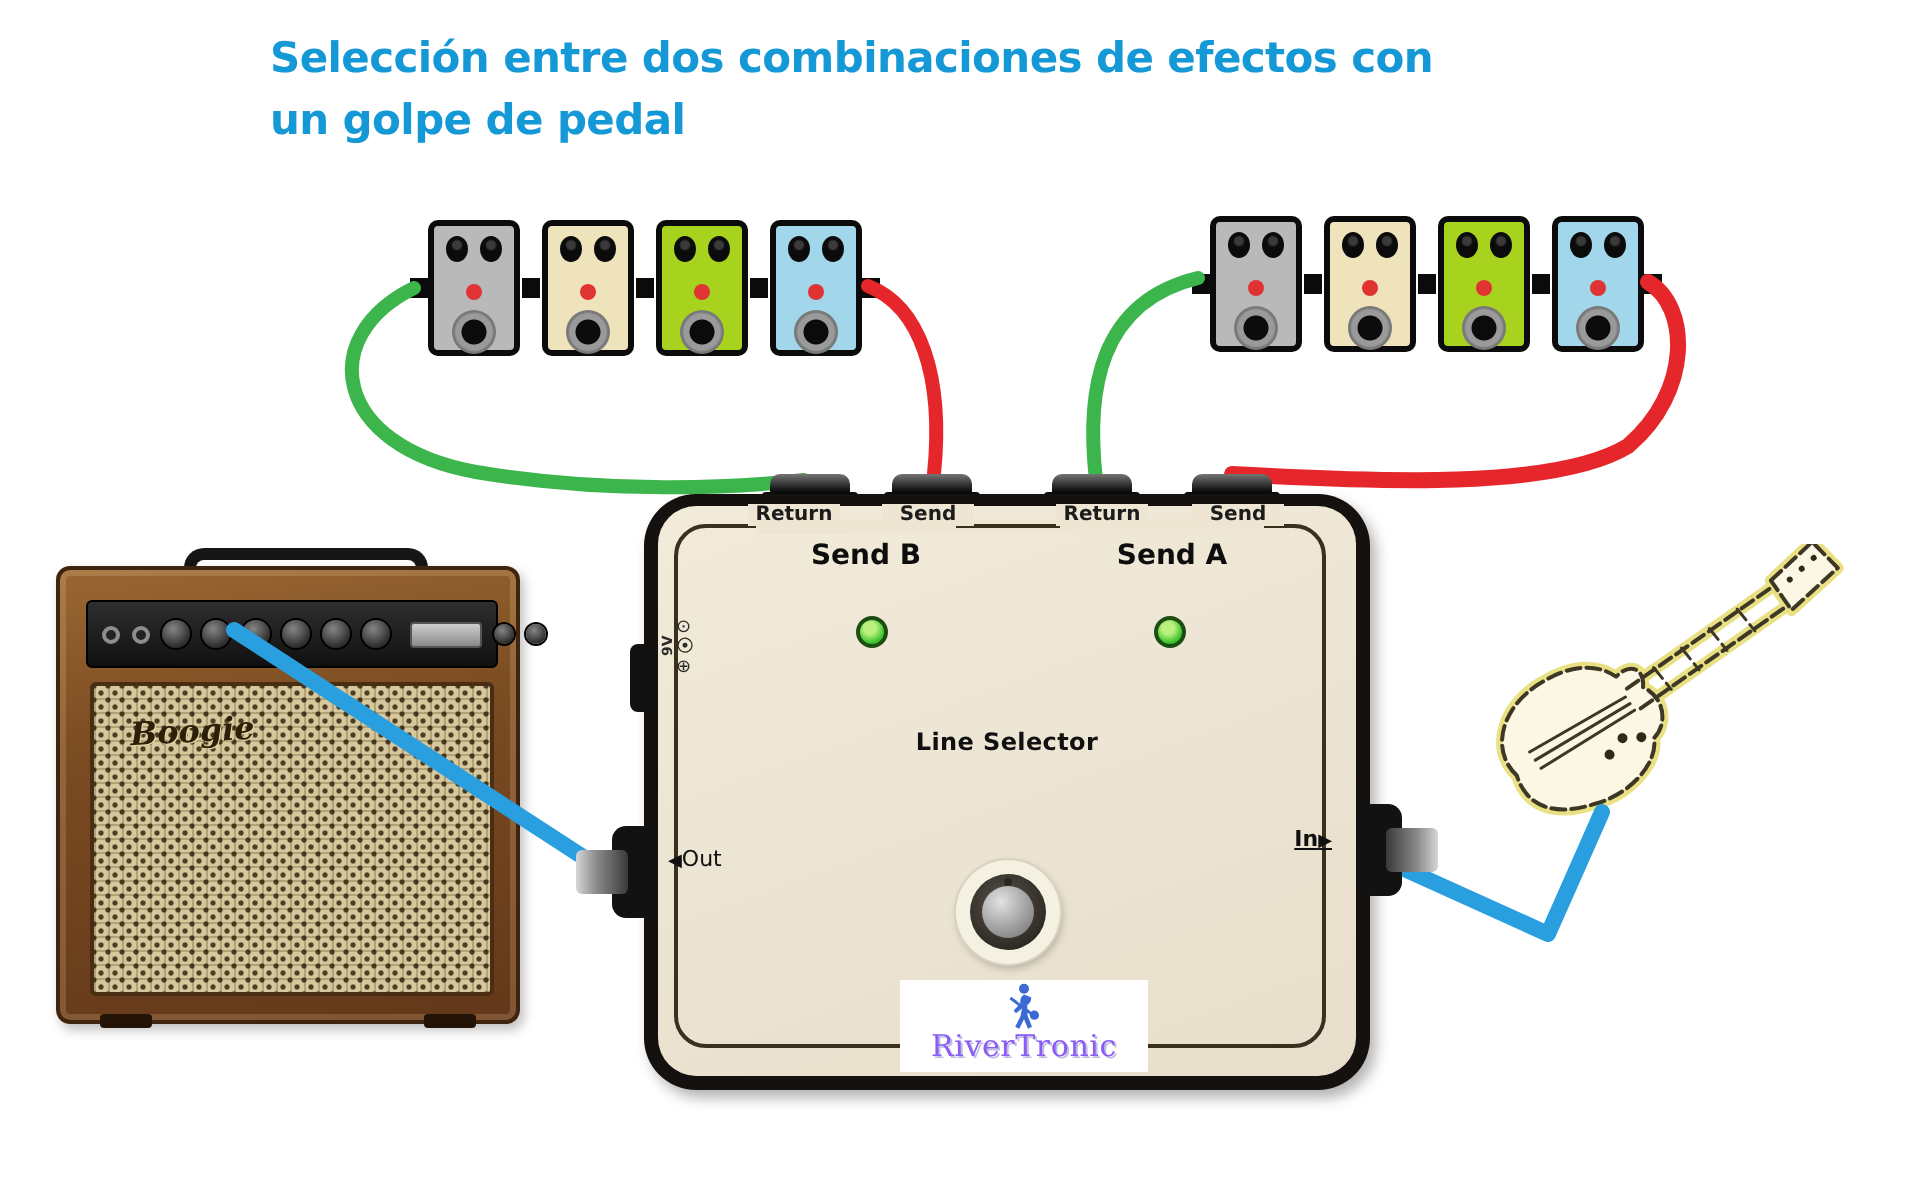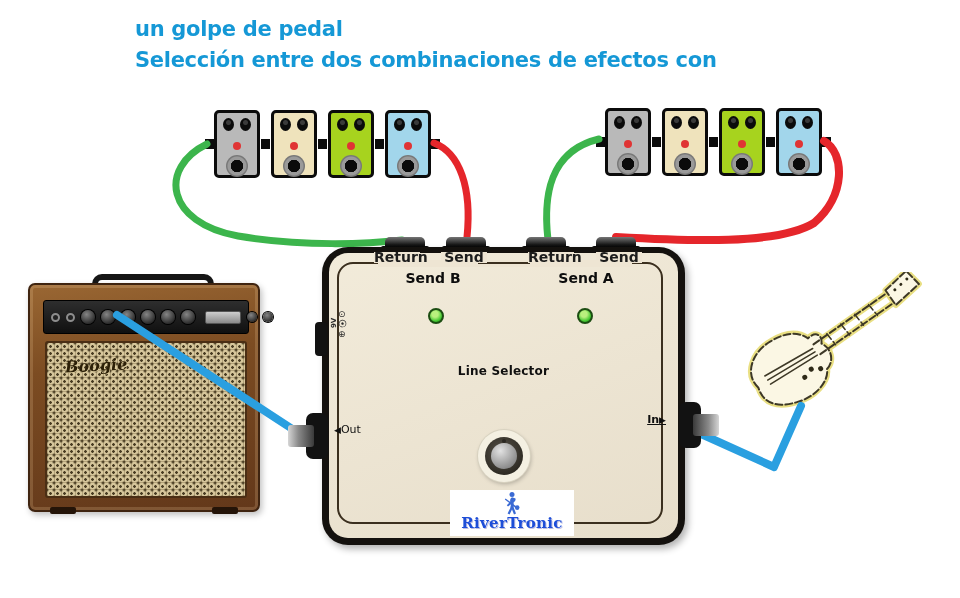--- a/index.html
+++ b/index.html
@@ -71,21 +71,21 @@
   .line-selector { position:absolute; left:322px; top:247px; width:363px; height:298px; z-index:6; }
   .ls-frame { position:absolute; inset:0; background:#14110e; border-radius:26px;
               box-shadow:3px 4px 7px rgba(0,0,0,0.3); }
   .ls-face { position:absolute; left:7px; right:7px; top:6px; bottom:7px; border-radius:19px;
              background:linear-gradient(160deg,#f2ebda,#e7decb); }
   .ls-keyline { position:absolute; left:8px; top:9px; width:326px; height:262px;
                 border:2px solid #3b2f1e; border-radius:16px; }
   .ls-topcover { position:absolute; left:49px; top:7px; width:254px; height:7px; background:#eee5d3; }
   .ls-midseg { position:absolute; left:149px; top:9px; width:52px; height:2px; background:#3b2f1e; }
   .jack-label { position:absolute; top:-1px; width:46px; margin-left:-23px; text-align:center;
-                font-size:14px; font-weight:bold; color:#1c1c1c; background:#eee5d3; line-height:11px; }
+                font-size:10px; font-weight:bold; color:#1c1c1c; background:#eee5d3; line-height:11px; }
   .line-label { position:absolute; top:17px; width:80px; margin-left:-40px; text-align:center;
                 font-size:14px; font-weight:bold; color:#0d0d0d; }
   .ls-led { position:absolute; top:55px; width:16px; height:16px; border-radius:50%;
             border:2px solid #1c4d12;
             background:radial-gradient(circle at 42% 35%, #b9f07e 0 3px, #3fc52e 7px, #1f7d1c 12px); }
   .ls-title { position:absolute; left:0; right:0; top:111px; text-align:center;
               font-size:12px; font-weight:bold; color:#101010; letter-spacing:0.2px; }
   .ls-out { position:absolute; left:5px; top:170px; font-size:11px; font-weight:normal; color:#101010; }
   .ls-in  { position:absolute; right:12px; top:160px; font-size:11px; font-weight:bold; color:#101010;text-decoration:underline; }
   .tri { font-size:9px; }
@@ -94,21 +94,21 @@
   .ls-power .syms { display:flex; flex-direction:column; font-size:9px; line-height:10px; color:#2a2a2a; }
   .footswitch { position:absolute; left:149px; top:177px; width:52px; height:52px; border-radius:50%;
                 background:#f4f0e2; box-shadow:0 0 0 1px #d8d2c0, 1px 2px 4px rgba(0,0,0,0.25); }
   .fs-mid { position:absolute; left:7px; top:7px; width:38px; height:38px; border-radius:50%;
             background:radial-gradient(circle at 45% 40%, #5a554b, #2c2922 75%); }
   .fs-cap { position:absolute; left:13px; top:13px; width:26px; height:26px; border-radius:50%;
             background:radial-gradient(circle at 36% 30%, #e2e2e2, #9b9b9b 60%, #6d6d6d 100%); }
   .fs-dot { position:absolute; left:24px; top:9px; width:4px; height:4px; border-radius:50%; background:#2a2722; }
   .brand { position:absolute; left:121px; top:237px; width:124px; height:46px; background:#fff;
            text-align:center; }
-  .brand-text { font-family:"DejaVu Serif", serif; font-weight:bold; font-size:15px; color:#1d4ed8;
+  .brand-text { font-family:"DejaVu Serif", serif; font-weight:normal; font-size:15px; color:#8b5cf6;
                 line-height:16px; text-shadow:1px 1px 0 rgba(70,70,170,0.35); letter-spacing:0.3px; }
   .brand svg { display:block; margin:1px auto 0; }
 
   
   .top-jack { position:absolute; top:-10px; width:48px; height:17px; margin-left:-24px; }
   .tj-cap { position:absolute; left:4px; top:0; width:40px; height:11px; border-radius:5px 5px 2px 2px;
             background:linear-gradient(#757575,#171717 70%,#000); }
   .tj-base { position:absolute; left:0; top:9px; width:48px; height:8px; background:#0c0c0c; border-radius:2px; }
   .side-jack { position:absolute; width:22px; height:46px; background:#121212; border-radius:7px; }
   .side-jack .barrel { position:absolute; top:12px; width:26px; height:22px; border-radius:3px;
@@ -118,22 +118,22 @@
   .side-jack.in { right:-16px; top:155px; }
   .side-jack.in .barrel { right:-18px; background:linear-gradient(270deg,#d6d6d6,#8a8a8a 40%,#3a3a3a); }
   .pwr-jack { position:absolute; left:-7px; top:75px; width:12px; height:34px; background:#121212; border-radius:4px; }
 </style>
 </head>
 <body>
 
 <div class="stage">
 
   <div class="title">
+    <div>Selección entre dos combinaciones de efectos con</div>
     <div>un golpe de pedal</div>
-    <div>Selección entre dos combinaciones de efectos con</div>
   </div>
 
   <div class="amp">
     <div class="amp-handle"></div>
     <div class="amp-body">
       <div class="amp-panel">
         <span class="amp-jack"></span>
         <span class="amp-jack"></span>
         <span class="amp-knob"></span>
         <span class="amp-knob"></span>

